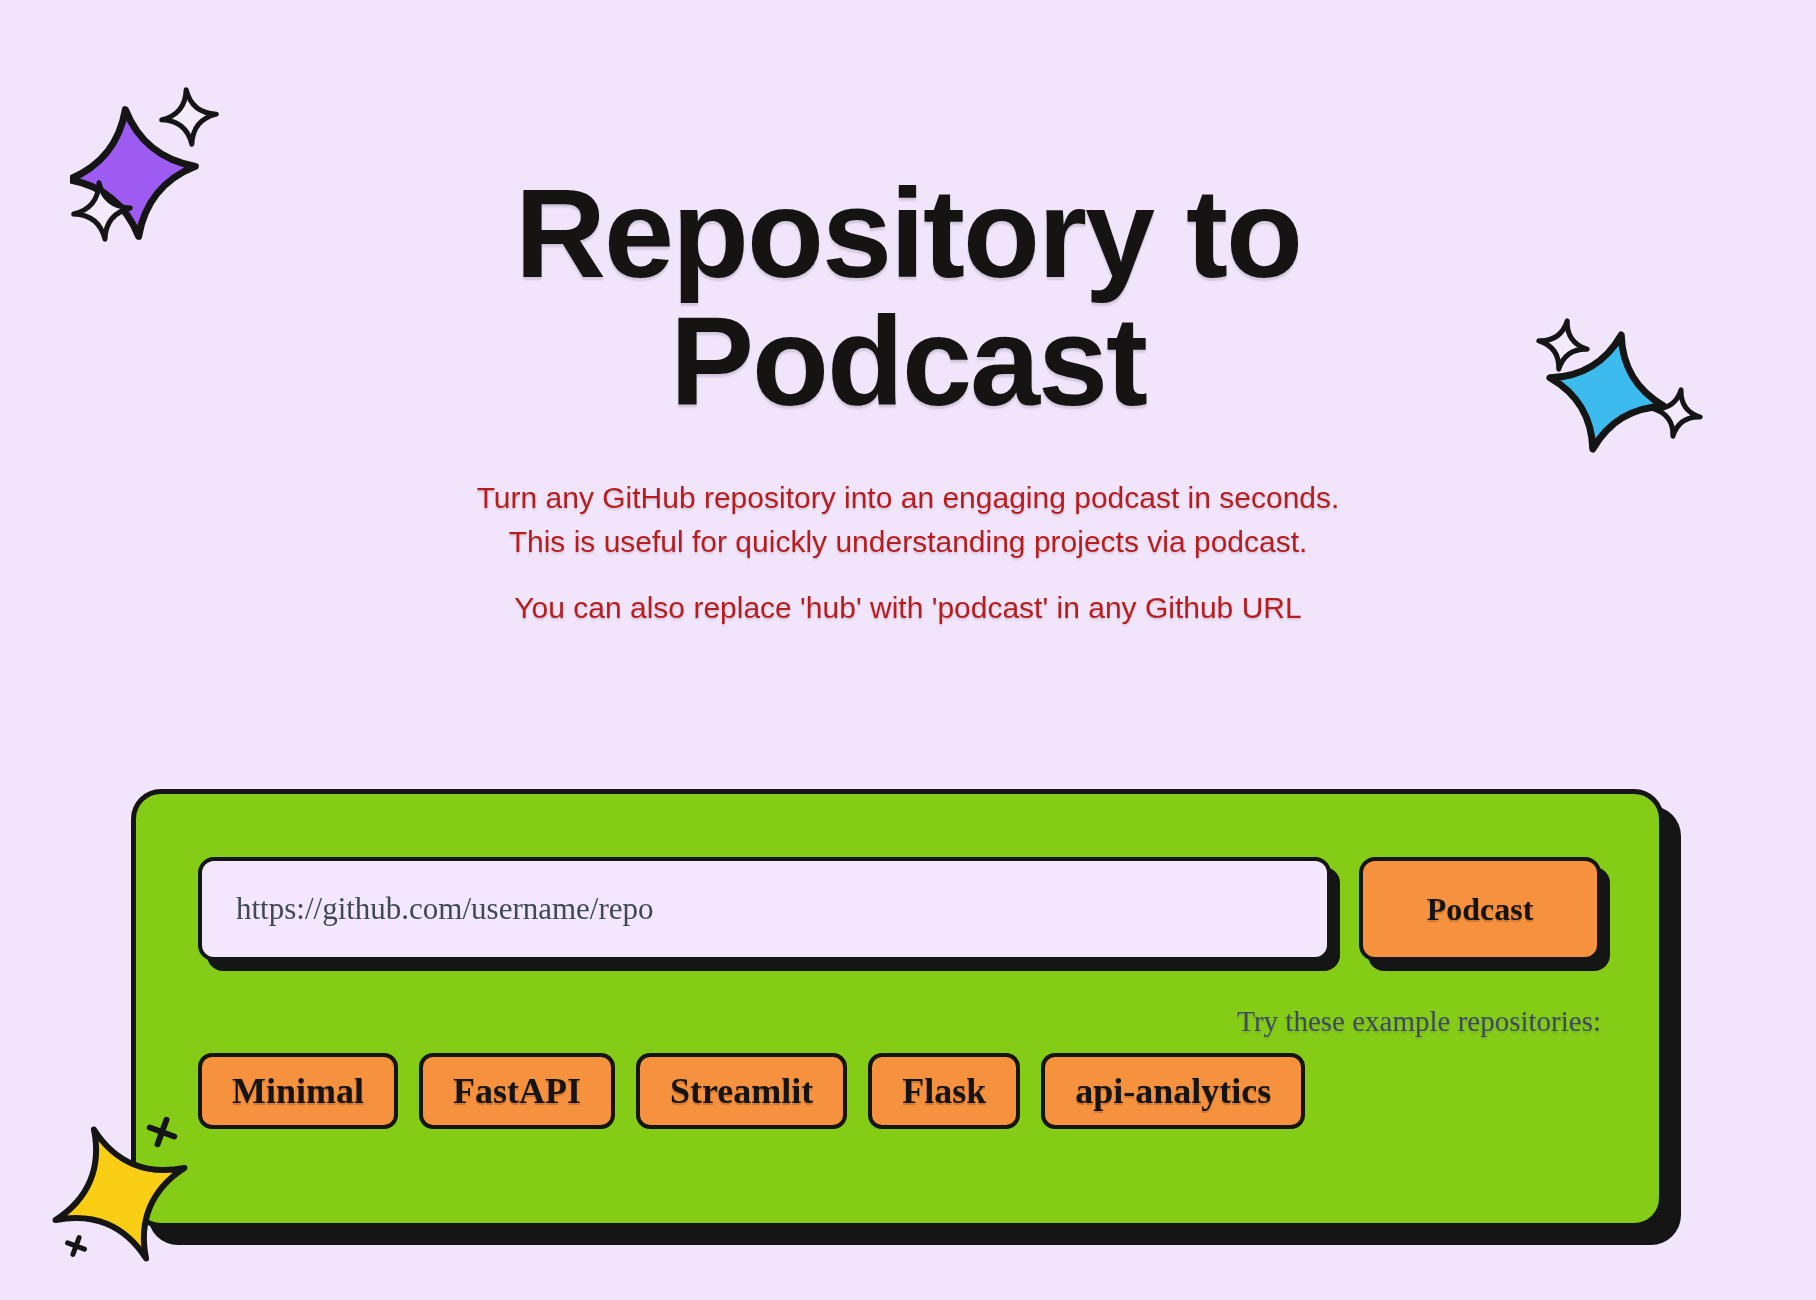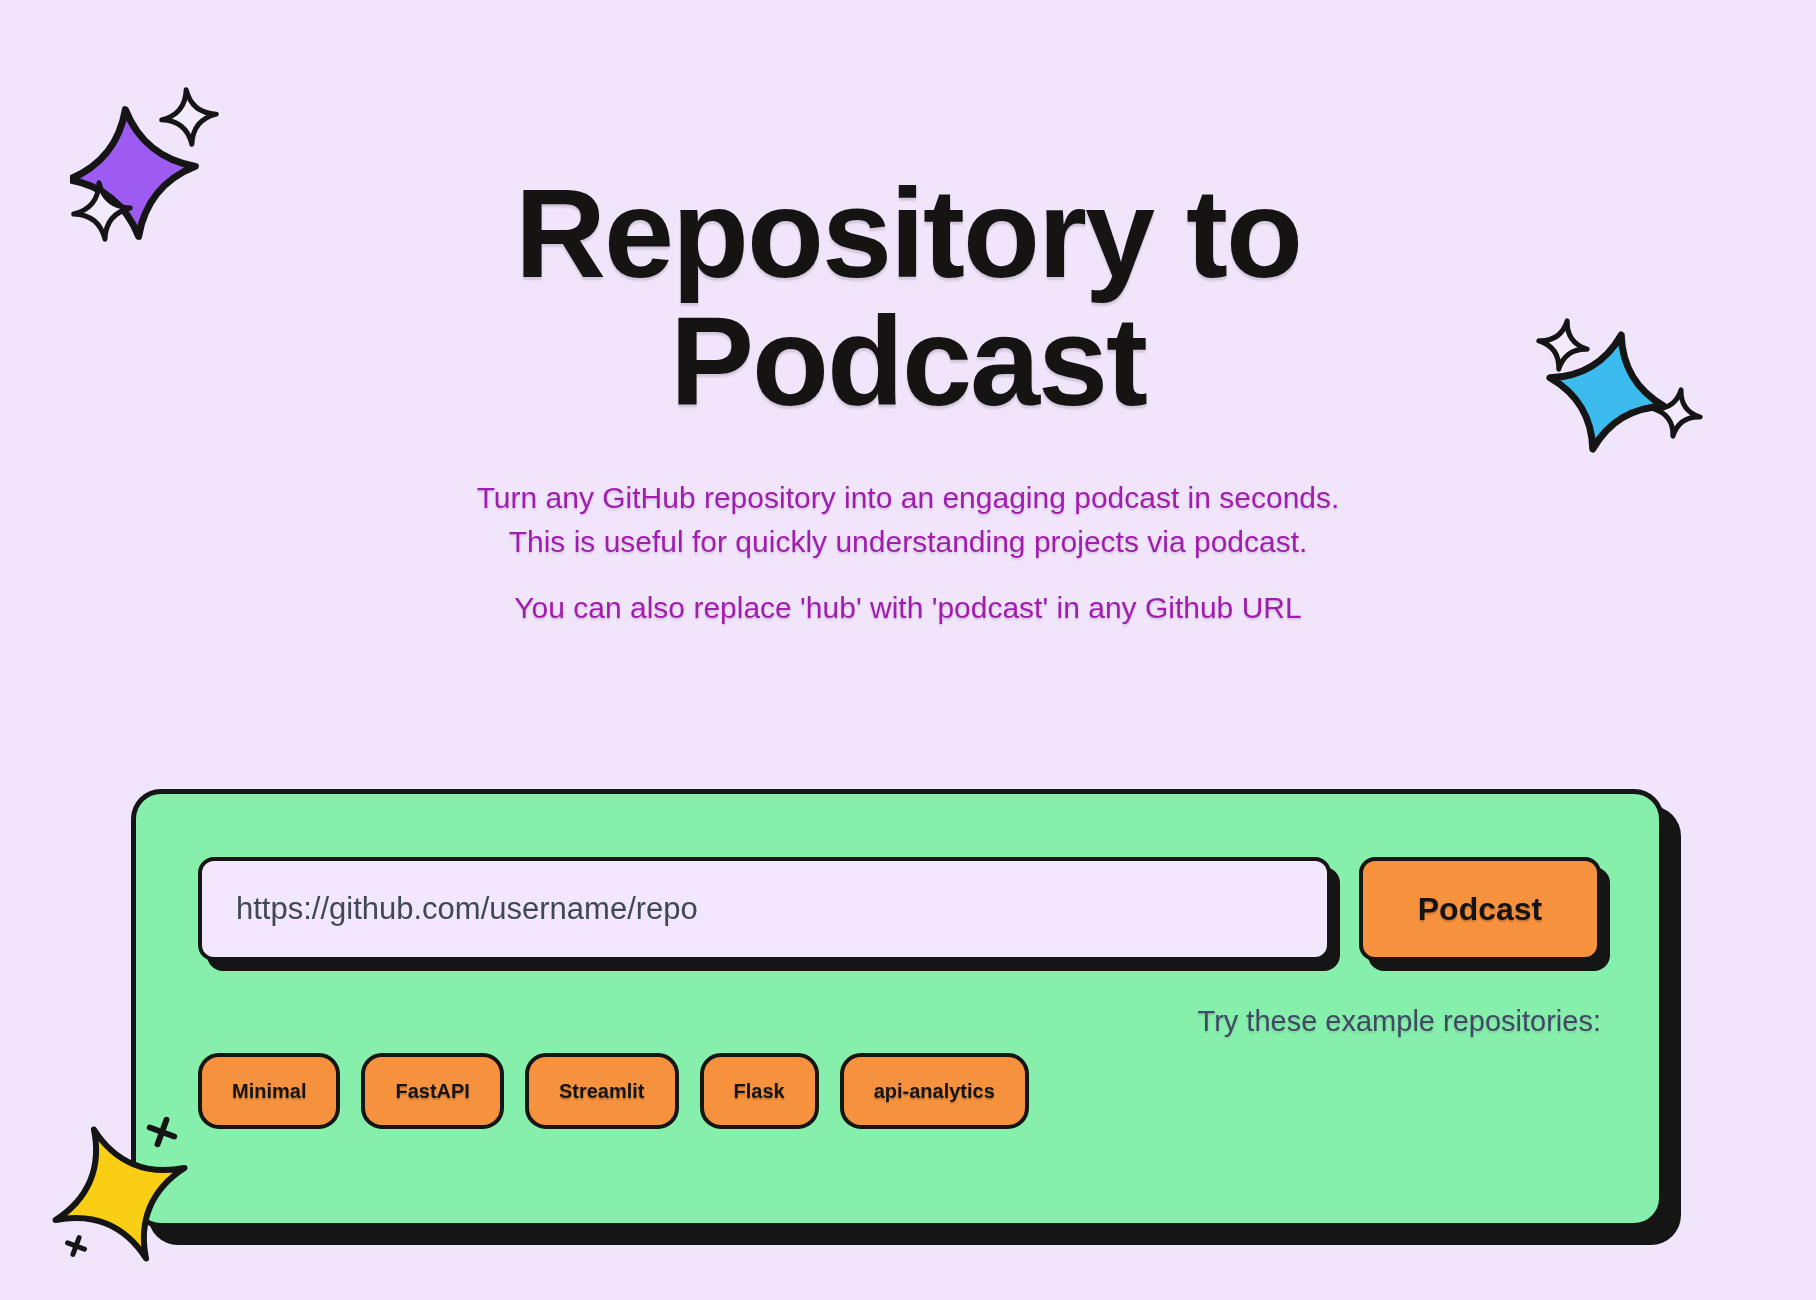--- a/index.html
+++ b/index.html
@@ -24,39 +24,40 @@
     letter-spacing: -2px;
     color: #161412;
     text-shadow: 0 3px 2px rgba(70, 60, 90, 0.18);
   }
   .hero-title span { display: block; }
 
   .intro {
     text-align: center;
     font-size: 30px;
     line-height: 44px;
-    color: #a21caf;
+    color: #b91c1c;
     text-shadow: 0 2px 2px rgba(70, 60, 90, 0.18);
   }
   .intro span { display: block; }
   .intro-1 { margin: 50px 0 0 0; }
   .intro-2 { margin: 22px 0 12px 0; }
 
   
   .card {
     box-sizing: border-box;
     width: 1533px; height: 439px;
     margin: 159px 0 0 131px;
-    background: #86efac;
+    background: #84cc16;
     border: 5px solid #151515;
     border-radius: 30px;
     box-shadow: 17px 17px 0 #151515;
     padding: 63px 58px 0 62px;
     position: relative;
     z-index: 1;
+    font-family: Liberation Serif, serif;
   }
   .input-row { display: flex; gap: 28px; }
   .url-input {
     flex: 1;
     height: 104px;
     box-sizing: border-box;
     background: #F2E7FC;
     border: 4px solid #151515;
     border-radius: 16px;
     box-shadow: 9px 10px 0 #151515;
@@ -85,22 +86,22 @@
     color: #3E4A62;
     text-shadow: 0 2px 2px rgba(70, 60, 90, 0.18);
     text-align: right;
   }
   .examples-row { display: flex; gap: 21px; margin-top: 15px; }
   .example-btn {
     height: 76px;
     box-sizing: border-box;
     background: #F6913D;
     border: 4px solid #151515;
-    border-radius: 21px;
-    font-size: 20px;
+    border-radius: 14px;
+    font-size: 36px;
     font-weight: 700;
     color: #141414;
     padding: 4px 30px;
     cursor: pointer;
     text-shadow: 0 2px 1px rgba(80, 40, 0, 0.25);
   }
 
   
   .deco { position: absolute; pointer-events: none; }
   .deco-purple { top: 85px;  left: 70px; }

